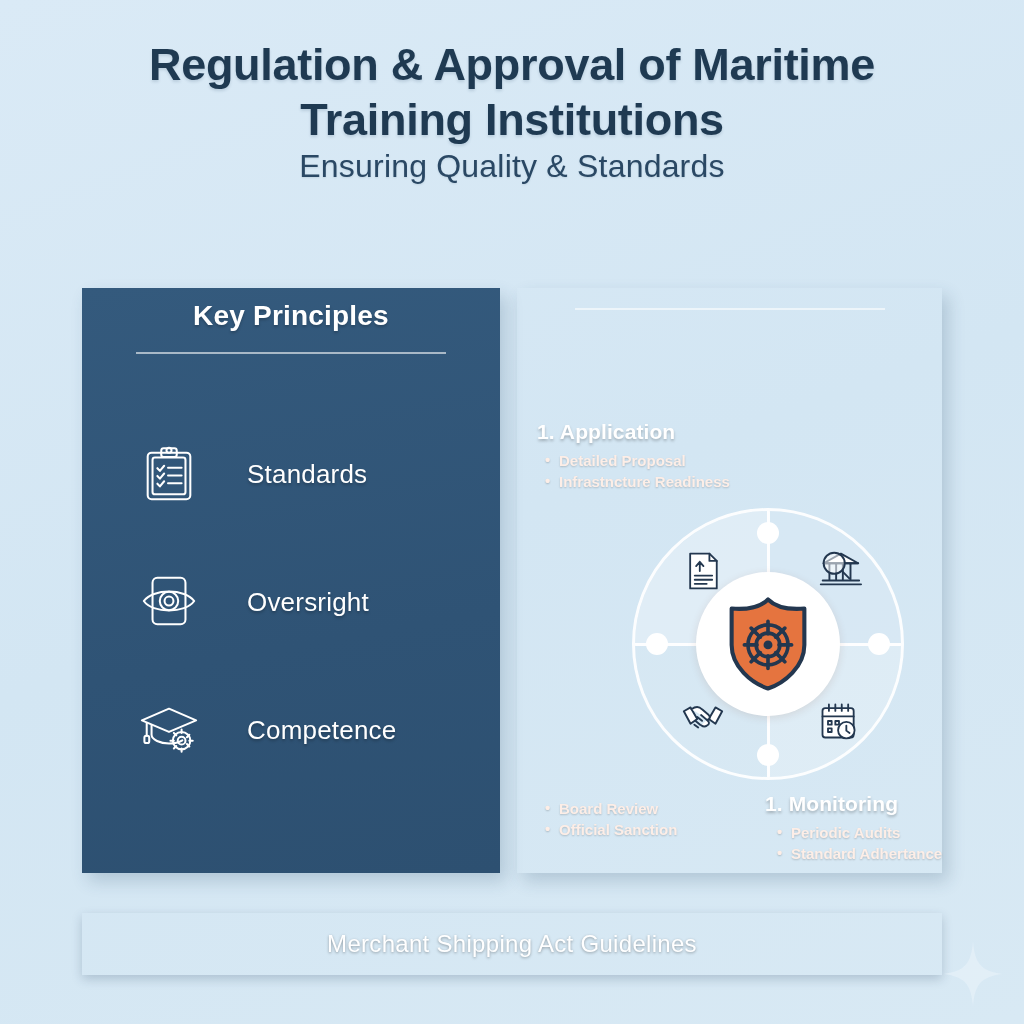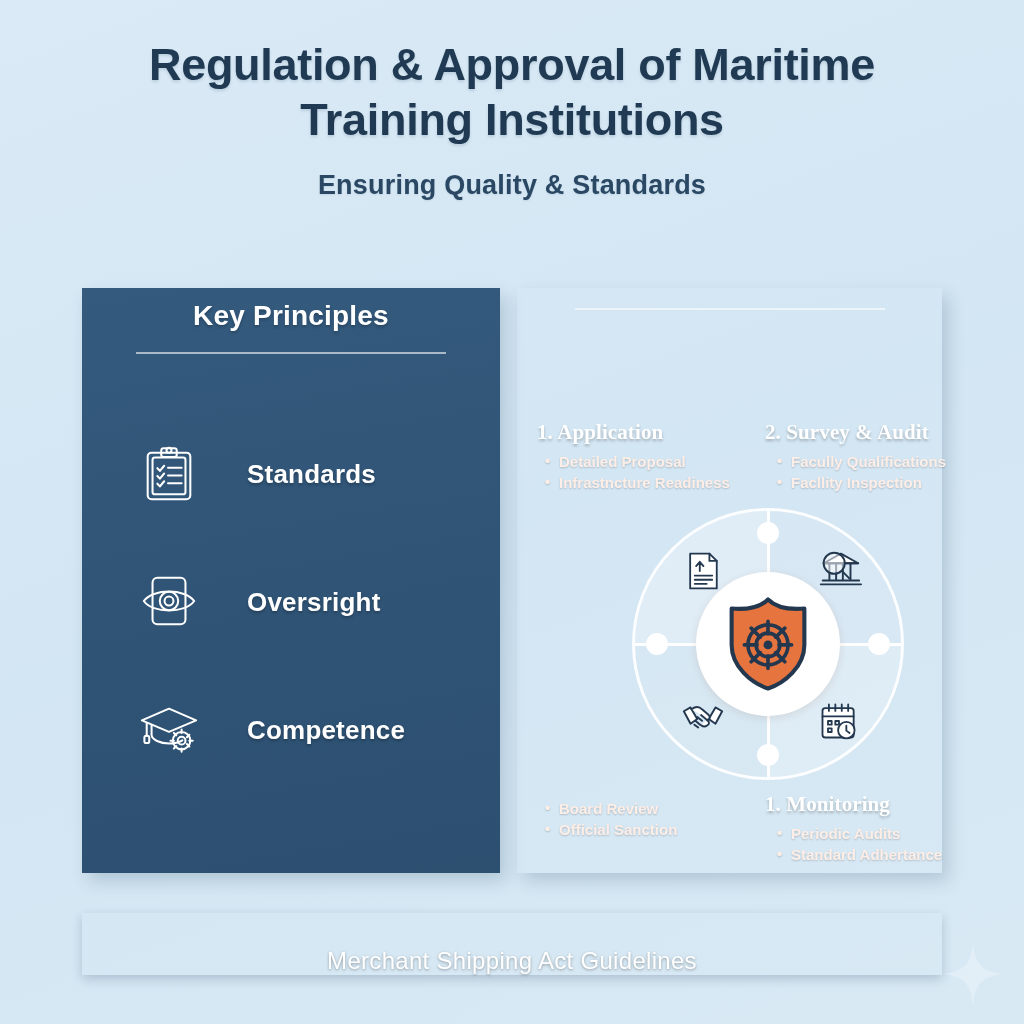--- a/index.html
+++ b/index.html
@@ -31,24 +31,23 @@
   .title {
     color: #1f3a52;
     font-size: 45px;
     font-weight: bold;
     line-height: 1.22;
     letter-spacing: -0.3px;
     text-shadow: 0 2px 3px rgba(40,70,100,0.16);
     padding: 0 82px;
   }
   .subtitle {
-    margin-top: 22px;
     color: #2a4864;
-    font-size: 27px;
-    font-weight: bold;
+    font-size: 32px;
+    font-weight: normal;
     letter-spacing: 0.2px;
     text-shadow: 0 1px 2px rgba(40,70,100,0.12);
   }
 
   
   .panel {
     position: absolute;
     top: 288px;
     height: 585px;
     box-shadow: 6px 8px 16px rgba(35,70,100,0.20);
@@ -96,21 +95,21 @@
     height: 64px;
     flex: none;
     display: flex;
     align-items: center;
     justify-content: center;
   }
   .principle .p-label {
     margin-left: 46px;
     color: #ffffff;
     font-size: 26px;
-    font-weight: bold;
+    font-weight: normal;
     letter-spacing: 0.2px;
     text-shadow: 0 2px 3px rgba(0,0,0,0.25);
   }
 
   
   .steps {
     position: relative;
     height: 100%;
   }
   .step {
@@ -121,21 +120,20 @@
   .step-2 { left: 248px; top: 110px; }
   .step-3 { left: 20px;  top: 482px; }
   .step-4 { left: 248px; top: 482px; }
   .step-title {
     color: #ffffff;
     font-size: 21px;
     font-weight: bold;
     letter-spacing: 0.1px;
     text-shadow: 0 2px 3px rgba(0,0,0,0.25);
     white-space: nowrap;
-    font-family: Liberation Serif, serif;
   }
   .step-list {
     margin: 6px 0 0 0;
     padding-left: 22px;
     list-style: none;
     font-weight: bold;
   }
   .step-list li {
     position: relative;
     color: #fdeee7;
@@ -225,21 +223,21 @@
 
   
   .footer {
     position: absolute;
     left: 82px;
     top: 913px;
     width: 860px;
     height: 62px;
     background: linear-gradient(180deg, #1d3consistent 0%, #1c3048 0%, #17293e 100%);
     display: flex;
-    align-items: flex-end;
+    align-items: center;
     justify-content: center;
     box-shadow: 0 4px 10px rgba(30,60,90,0.22);
   }
   .footer-text {
     color: #ffffff;
     font-size: 24px;
     letter-spacing: 0.3px;
     text-shadow: 0 1px 3px rgba(0,0,0,0.35);
   }
 
@@ -323,27 +321,20 @@
     <div class="steps">
 
       <div class="step step-1">
         <div class="step-title">1. Application</div>
         <ul class="step-list">
           <li>Detailed Proposal</li>
           <li>Infrastncture Readiness</li>
         </ul>
       </div>
 
-      <div class="step step-2">
-        <div class="step-title">2. Survey &amp; Audit</div>
-        <ul class="step-list">
-          <li>Facully Qualifications</li>
-          <li>Facllity Inspection</li>
-        </ul>
-      </div>
 
       <div class="step step-3">
         <ul class="step-list">
           <li>Board Review</li>
           <li>Official Sanction</li>
         </ul>
       </div>
 
       <div class="step step-4">
         <div class="step-title">1. Monitoring</div>

